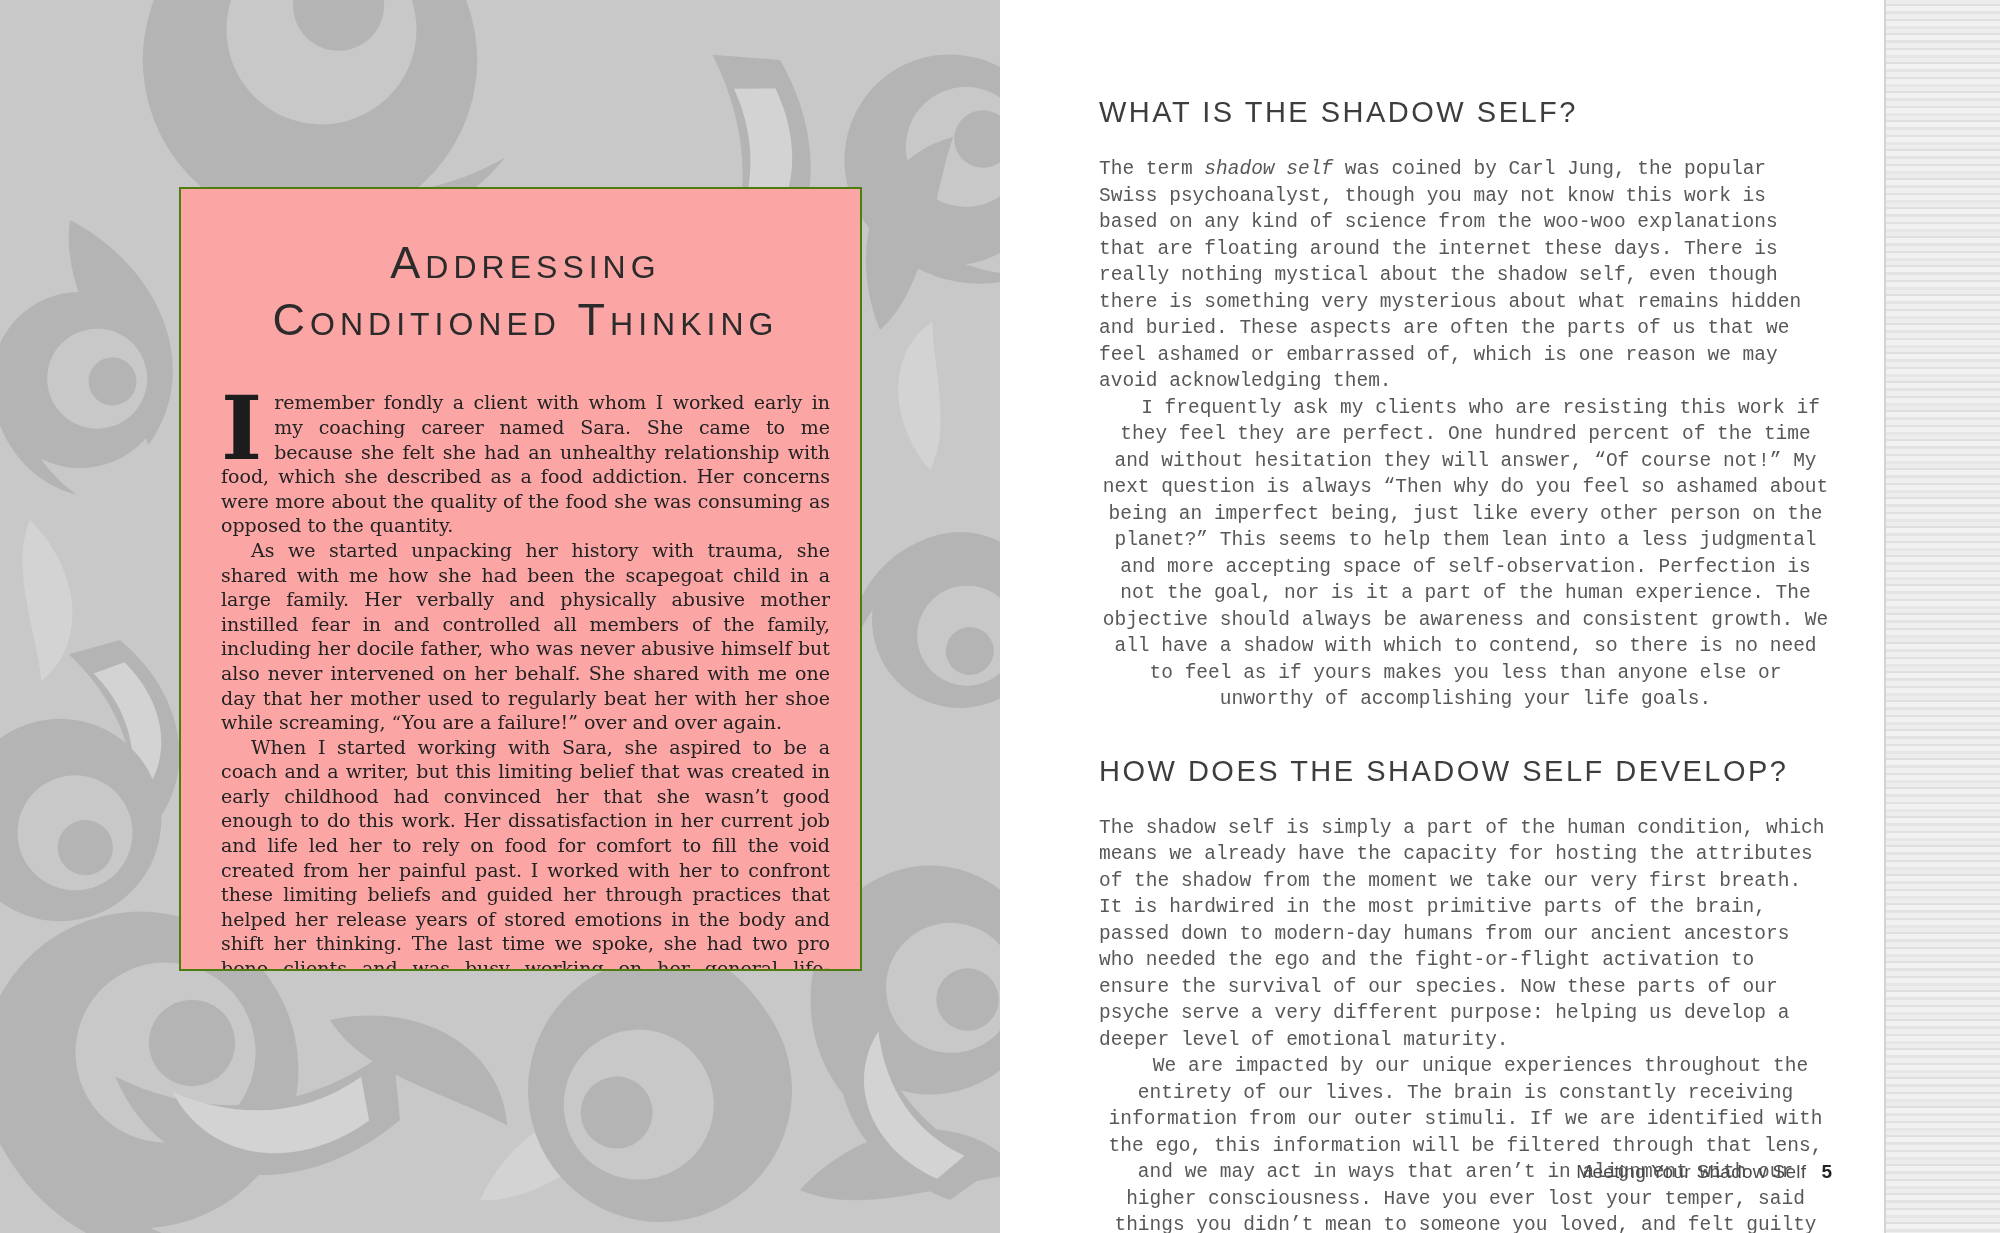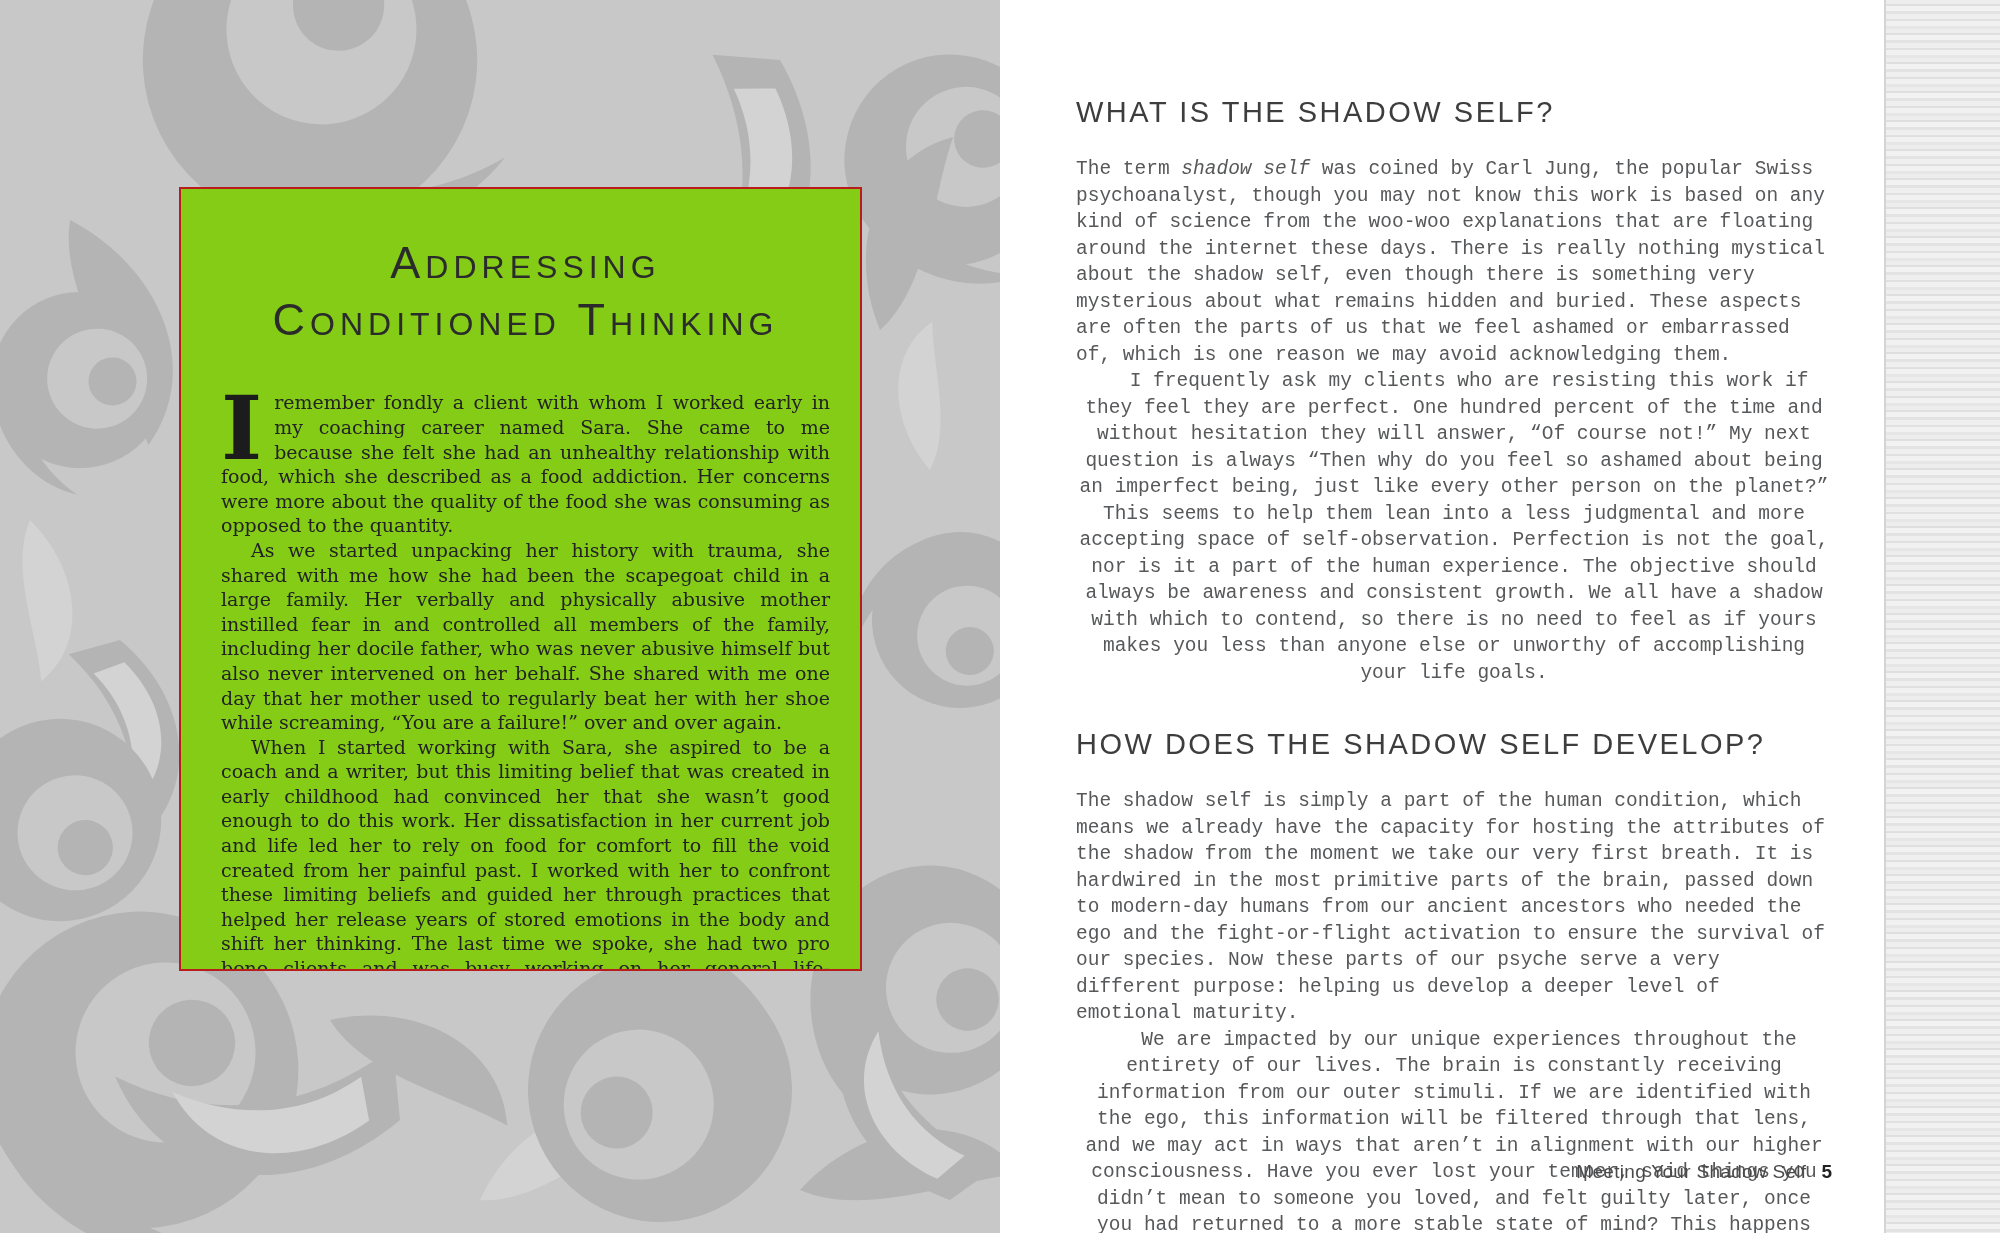--- a/index.html
+++ b/index.html
@@ -29,22 +29,22 @@
     width: 100%;
     height: 100%;
     display: block;
   }
   .chapter-card {
     position: absolute;
     left: 179px;
     top: 187px;
     width: 683px;
     height: 784px;
-    background: #84cc16;
-    border: 2px solid #b91c1c;
+    background: #fca5a5;
+    border: 2px solid #4d7c0f;
     padding: 46px 30px 28px 40px;
     overflow: hidden;
   }
   .chapter-title {
     text-align: center;
     font-family: "Liberation Sans", sans-serif;
     font-weight: 400;
     font-variant: small-caps;
     font-size: 45px;
     line-height: 1.26;
@@ -70,21 +70,21 @@
     padding: 6px 12px 0 0;
     color: #1c1c1c;
   }
 
   
   .right-page {
     position: relative;
     width: 884px;
     height: 1233px;
     background: #ffffff;
-    padding: 96px 52px 0 76px;
+    padding: 96px 52px 0 99px;
     flex: none;
   }
   .section-heading {
     font-family: "Liberation Sans", sans-serif;
     font-weight: 400;
     font-size: 29px;
     letter-spacing: 2.5px;
     color: #3d3d3d;
     margin-bottom: 27px;
   }

